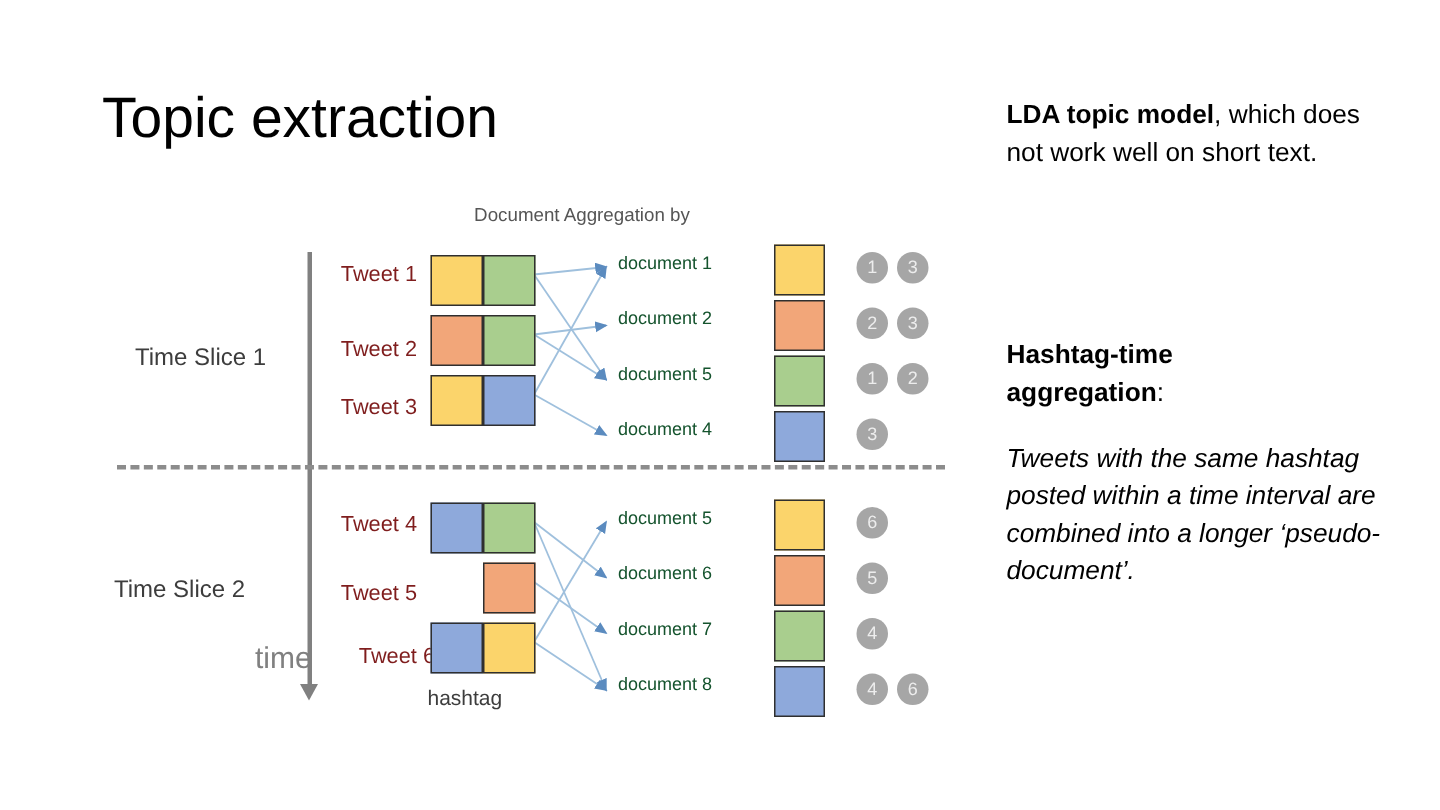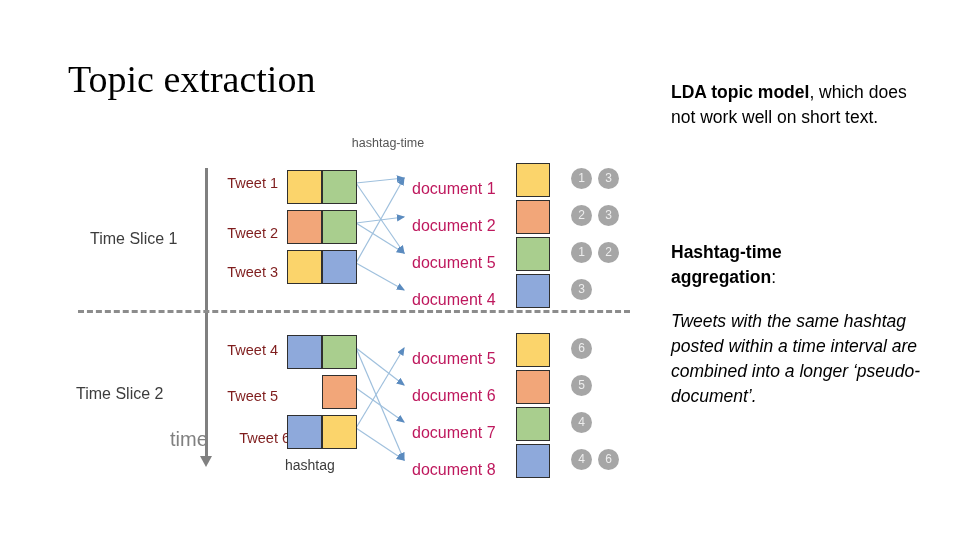--- a/index.html
+++ b/index.html
@@ -20,35 +20,33 @@
   #page-title {
     position: absolute;
     left: 68px;
     top: 55px;
     font-size: 38px;
     line-height: 48px;
     font-weight: 400;
     color: #000000;
     letter-spacing: 0px;
     white-space: nowrap;
-    font-family: Liberation Serif, serif;
   }
 
   
   #right-column {
     position: absolute;
     left: 671px;
     top: 64px;
     width: 262px;
   }
   .rc-para {
     font-size: 17.5px;
     line-height: 25px;
     color: #000000;
-    margin-top: 16px;
   }
   .rc-strong { font-weight: bold; }
   #para-lda { position: absolute; left: 0; top: 0; width: 262px; }
   #para-hashtag-heading { position: absolute; left: 0; top: 160px; width: 200px; }
   #para-hashtag-body { position: absolute; left: 0; top: 229px; width: 252px; font-style: italic; }
 
   
   #diagram {
     position: absolute;
     left: 0px;
@@ -137,24 +135,23 @@
     height: 34px;
     box-sizing: border-box;
     border: 1.5px solid #2f2f2f;
   }
   .cell.left  { left: 0px; }
   .cell.right { left: 35px; }
 
   
   .doc-label {
     position: absolute;
-    font-size: 16px;
-    color: #be185d;
+    font-size: 12px;
+    color: #14532d;
     white-space: nowrap;
-    margin-top: 12px;
   }
   .doc-swatch {
     position: absolute;
     width: 34px;
     height: 34px;
     box-sizing: border-box;
     border: 1.5px solid #2f2f2f;
   }
 
   
@@ -201,21 +198,21 @@
     <span class="rc-strong">Hashtag-time aggregation</span><span>:</span>
   </div>
 
   <div id="para-hashtag-body" class="rc-para">Tweets with the same hashtag posted within a time interval are combined into a longer ‘pseudo-document’.</div>
 
 </div>
 
 <div id="diagram">
 
   <div id="agg-header">
-    <div>hashtag-time</div>
+    <div>Document Aggregation by</div>
   </div>
 
   <div id="slice-label-1" class="slice-label">Time Slice 1</div>
   <div id="slice-label-2" class="slice-label">Time Slice 2</div>
 
   <div id="time-axis" style="background: rgb(128, 128, 128);"></div>
   <div id="time-arrowhead" style="border-top-color: rgb(128, 128, 128);"></div>
   <div id="time-label" style="color: rgb(128, 128, 128);">time</div>
 
   <div id="slice-divider" style="border-top-color: rgb(140, 140, 140);"></div>

